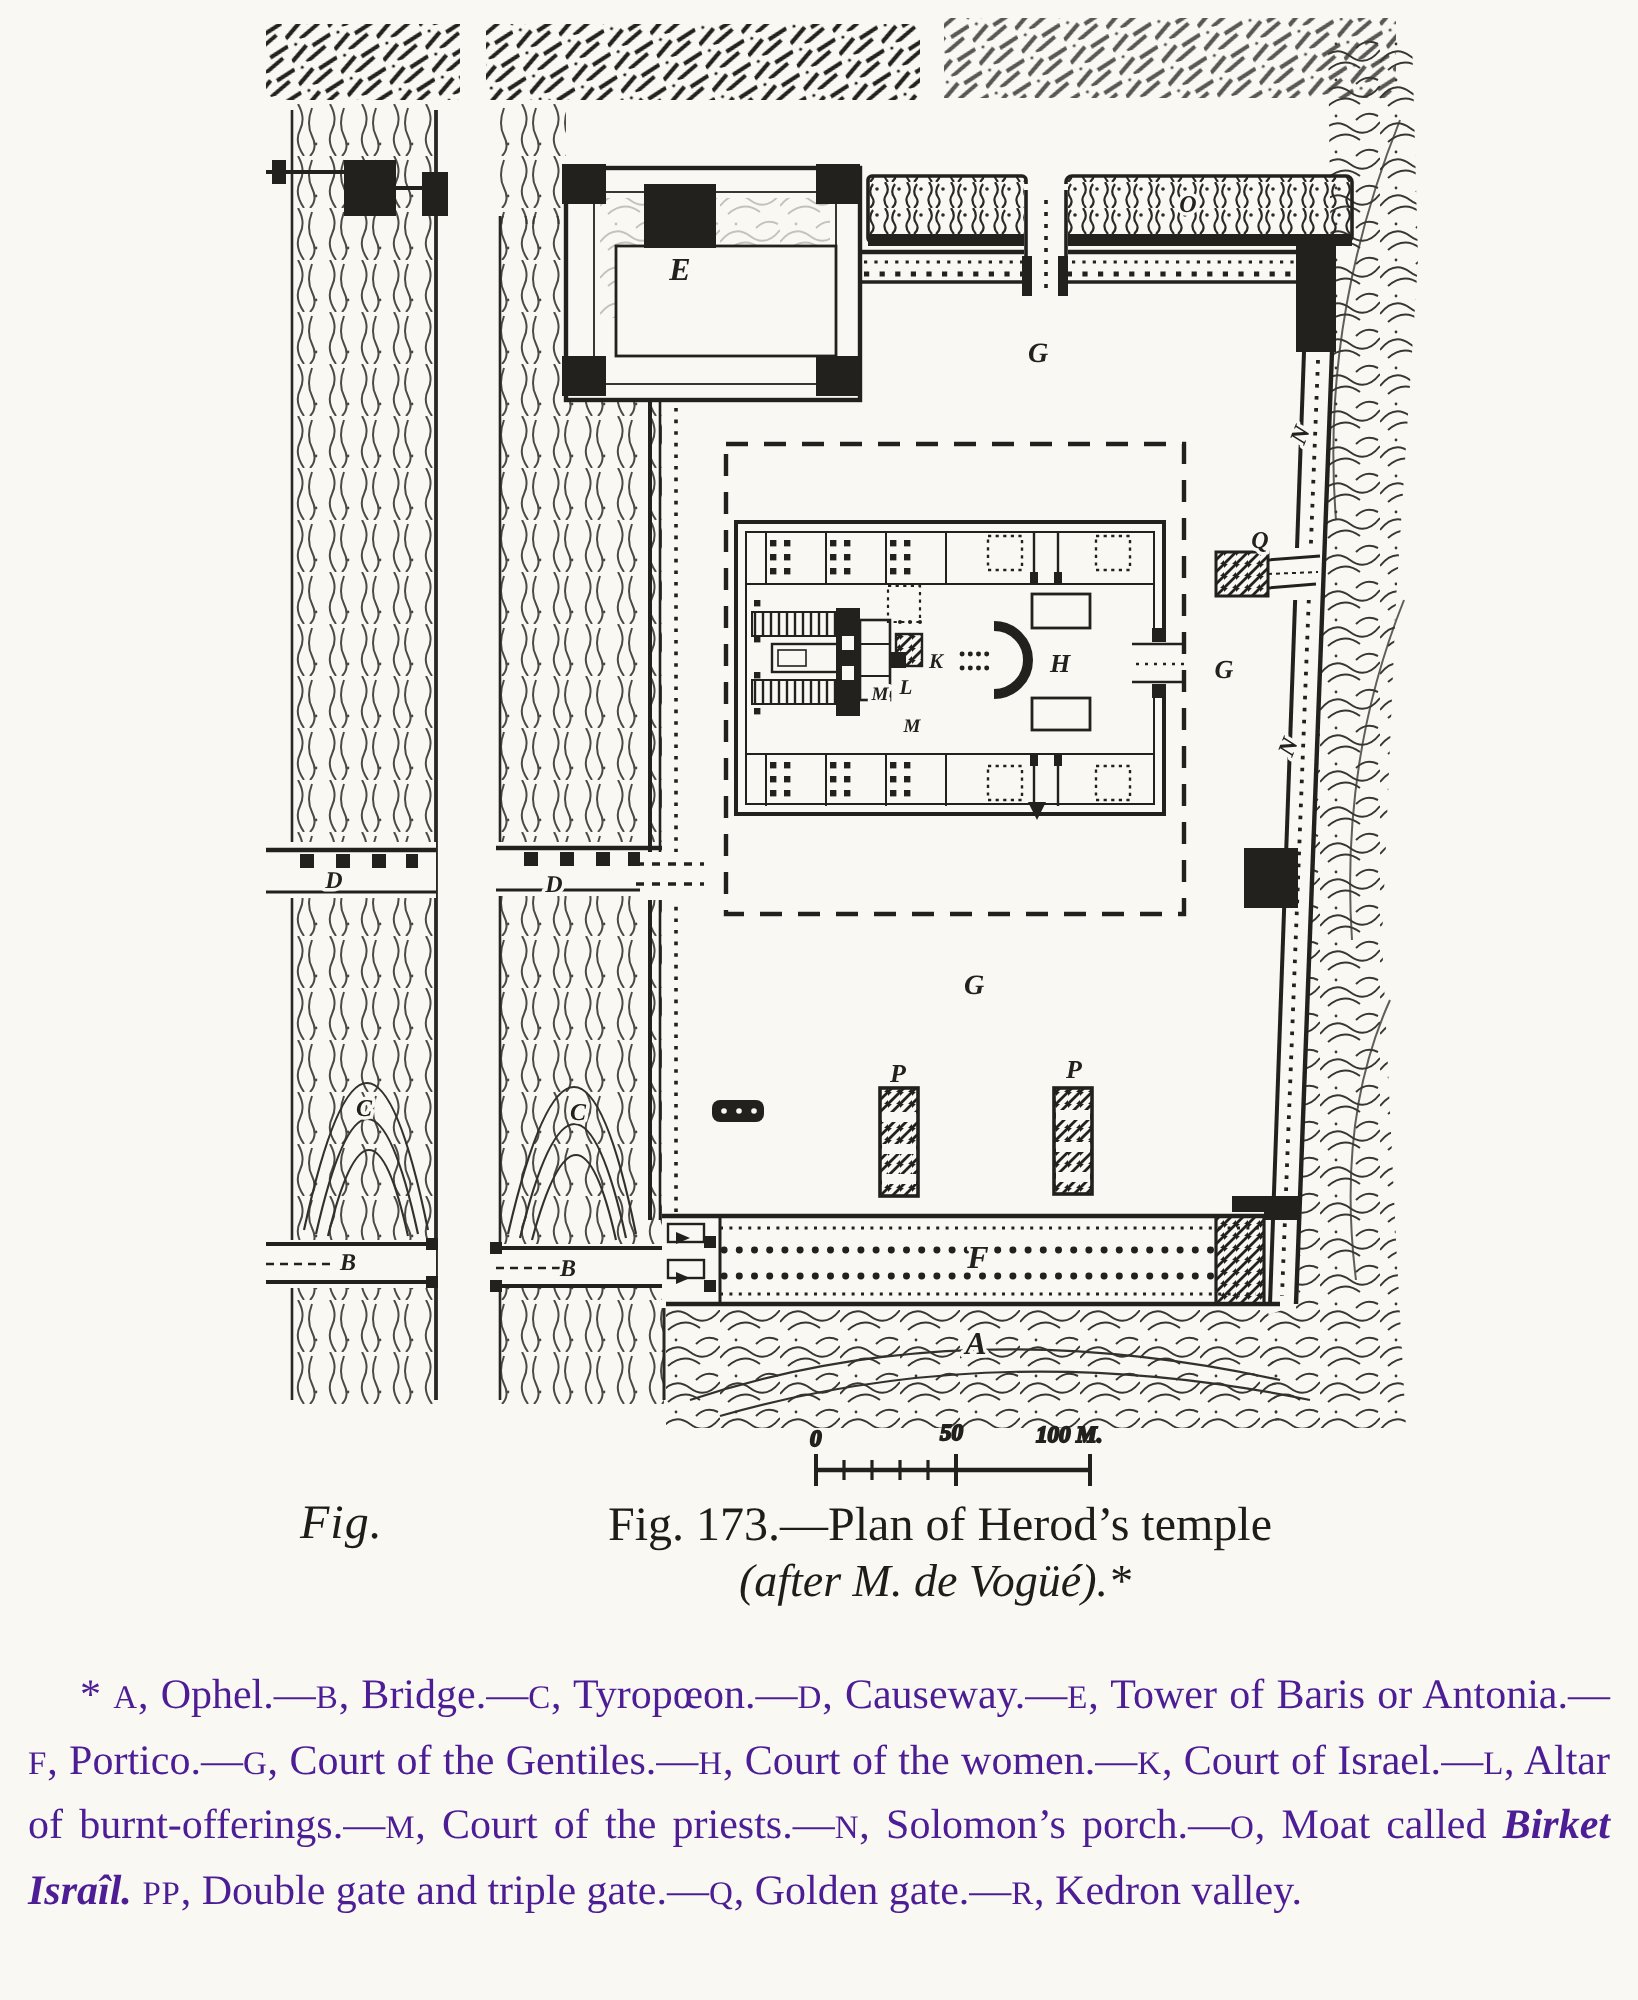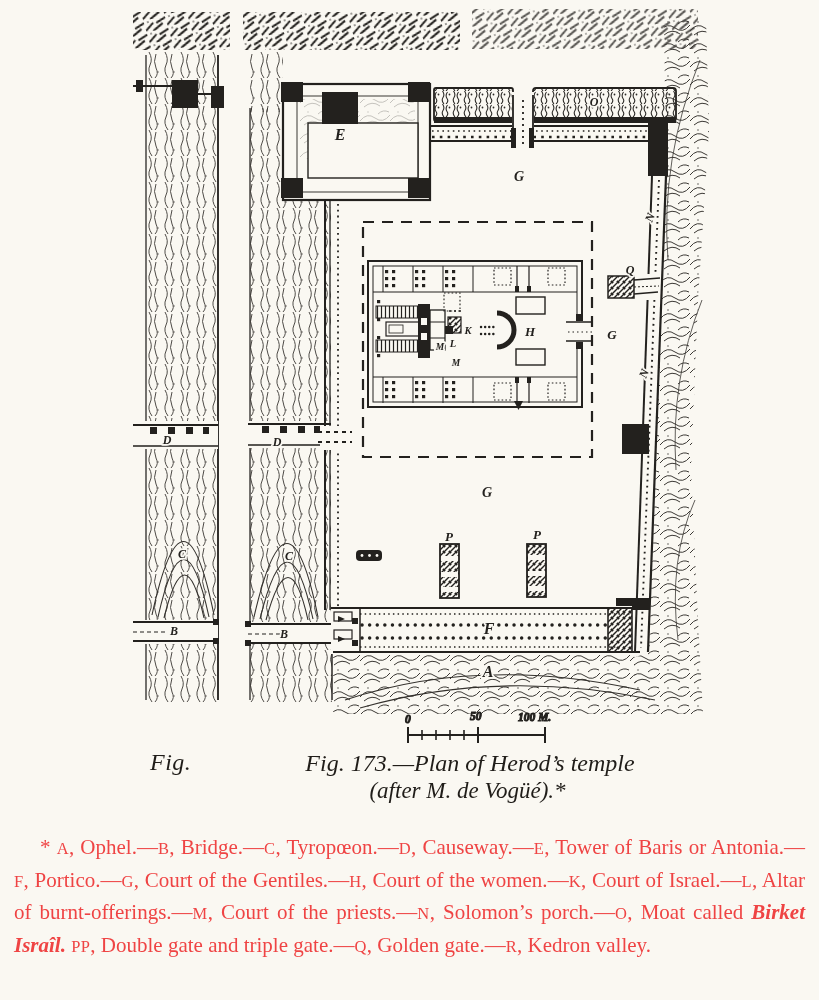--- a/index.html
+++ b/index.html
@@ -23,31 +23,30 @@
     font-size:11.5px;fill:#23211e;
   }
 
   .fig-left{
     position:absolute;left:150px;top:749px;width:100px;
     font-size:24px;letter-spacing:.5px;font-style:italic;
   }
   .cap1{
     position:absolute;left:240px;top:750px;width:460px;text-align:center;
     font-size:24px;
-    font-style:italic;
   }
   .cap2{
     position:absolute;left:240px;top:778px;width:455px;text-align:center;
     font-size:23px;
     font-style:italic;
   }
   .legend{
     position:absolute;left:14px;top:832px;width:791px;margin:0;
     font-size:21px;line-height:31.5px;text-align:justify;
-    color:#ef4444;
+    color:#4c1d95;
   }
   .legend .lg-lead{padding-left:26px;}
   .lg-key{font-size:16.5px;letter-spacing:.4px;}
   .lg-em{font-style:italic;font-weight:600;}
 </style>
 </head>
 <body>
 
 <div class="page">
 

